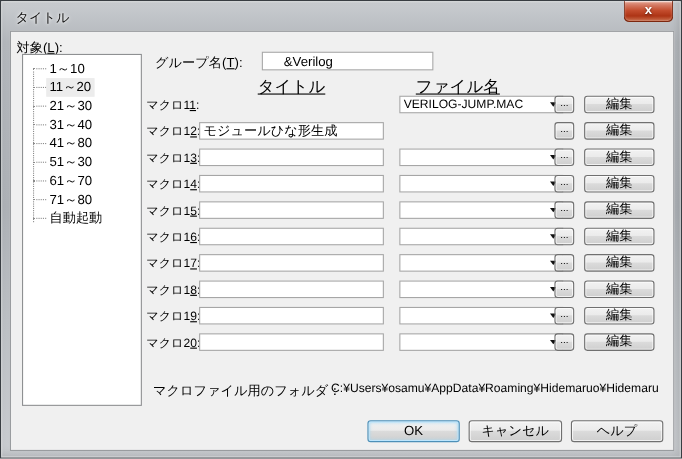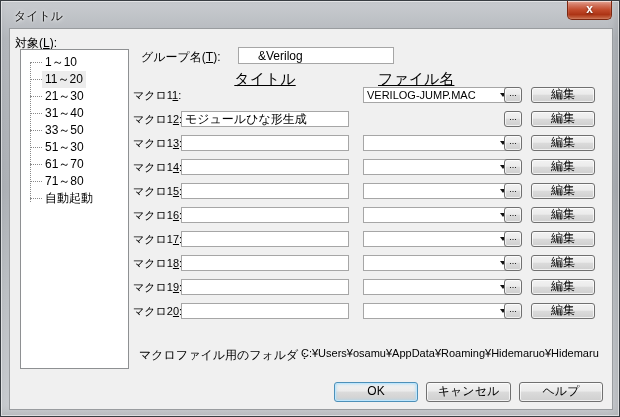--- a/index.html
+++ b/index.html
@@ -130,21 +130,21 @@
         <div class="tree-item">
     <span class="branch"></span>
     <span class="tree-label">21～30</span>
   </div>
         <div class="tree-item">
     <span class="branch"></span>
     <span class="tree-label">31～40</span>
   </div>
         <div class="tree-item">
     <span class="branch"></span>
-    <span class="tree-label">33～50</span>
+    <span class="tree-label">41～80</span>
   </div>
         <div class="tree-item">
     <span class="branch"></span>
     <span class="tree-label">51～30</span>
   </div>
         <div class="tree-item">
     <span class="branch"></span>
     <span class="tree-label">61～70</span>
   </div>
         <div class="tree-item">

